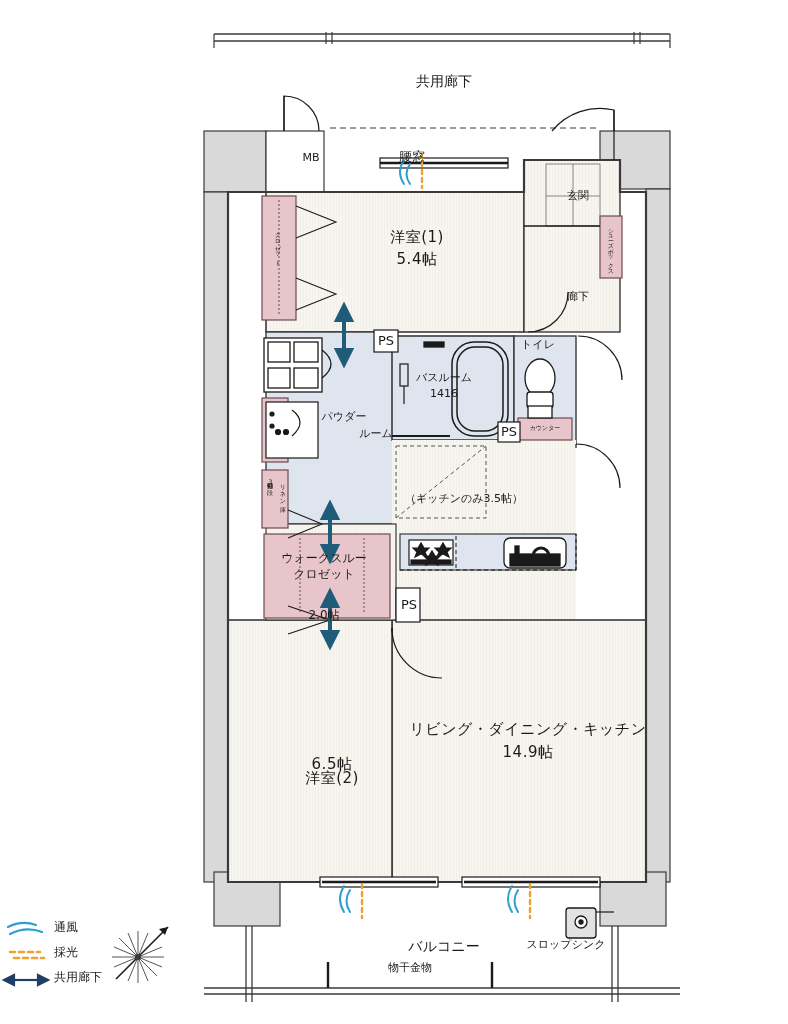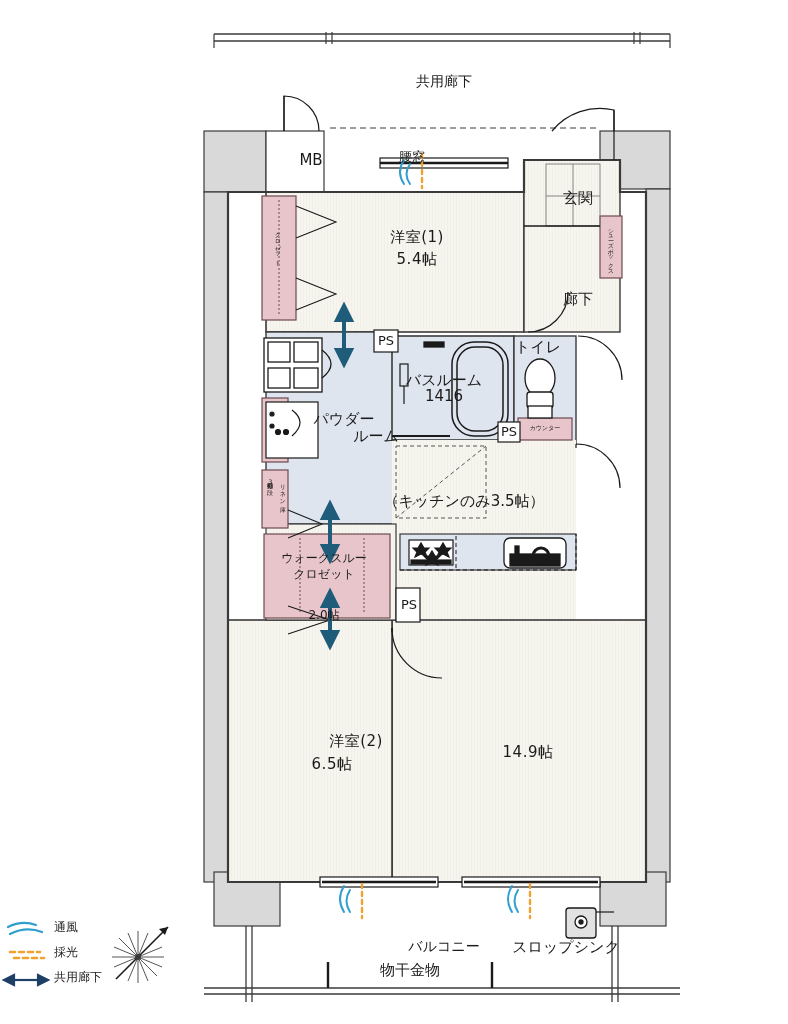--- a/index.html
+++ b/index.html
@@ -5,21 +5,21 @@
   html,body{margin:0;padding:0;background:#ffffff;}
   body{width:788px;height:1024px;position:relative;overflow:hidden;
        font-family:"DejaVu Sans","Liberation Sans",sans-serif;color:#1a1a1a;}
   .plan{position:absolute;left:0;top:0;width:788px;height:913px;}
   svg{position:absolute;left:0;top:0;}
   .lbl{position:absolute;white-space:nowrap;line-height:1.15;}
   .ctr{transform:translateX(-50%);text-align:center;}
   .vert{writing-mode:vertical-rl;text-orientation:upright;letter-spacing:0px;}
   .rm{font-size:15px;letter-spacing:0.5px;}
   .rm2{font-size:14px;}
-  .sm{font-size:15px;}
+  .sm{font-size:11px;}
   .xs{font-size:13px;}
   .tiny{font-size:6px;}
   .legend-txt{font-size:12px;}
 </style>
 </head>
 <body>
 
 <div class="plan">
 
 <svg width="788" height="1024" viewBox="0 0 788 1024">
@@ -320,23 +320,24 @@
 
 <div class="lbl tiny vert" style="left:279px;top:480px;">リネン庫</div>
 <div class="lbl tiny vert" style="left:266px;top:478px;">可動棚3段</div>
 
 <div class="lbl sm ctr" style="left:464px;top:493px;">（キッチンのみ3.5帖）</div>
 
 <div class="lbl rm2 ctr" style="left:324px;top:552px;font-size:12px;">ウォークスルー</div>
 <div class="lbl rm2 ctr" style="left:324px;top:568px;font-size:12px;">クロゼット</div>
 <div class="lbl rm2 ctr" style="left:324px;top:609px;font-size:12px;">2.0帖</div>
 
-<div class="lbl rm ctr" style="left:332px;top:733px;margin-left:24px;">洋室(2)</div>
+<div class="lbl rm ctr" style="left:332px;top:770px;">洋室(2)</div>
 <div class="lbl rm ctr" style="left:332px;top:756px;">6.5帖</div>
 
+<div class="lbl rm ctr" style="left:528px;top:721px;">リビング・ダイニング・キッチン</div>
 <div class="lbl rm ctr" style="left:528px;top:744px;">14.9帖</div>
 
 <div class="lbl rm2 ctr" style="left:444px;top:938px;">バルコニー</div>
 <div class="lbl sm ctr" style="left:566px;top:939px;">スロップシンク</div>
 <div class="lbl sm ctr" style="left:410px;top:962px;">物干金物</div>
 
 <div class="lbl legend-txt" style="left:54px;top:921px;">通風</div>
 <div class="lbl legend-txt" style="left:54px;top:946px;">採光</div>
 <div class="lbl legend-txt" style="left:54px;top:971px;">共用廊下</div>
 

